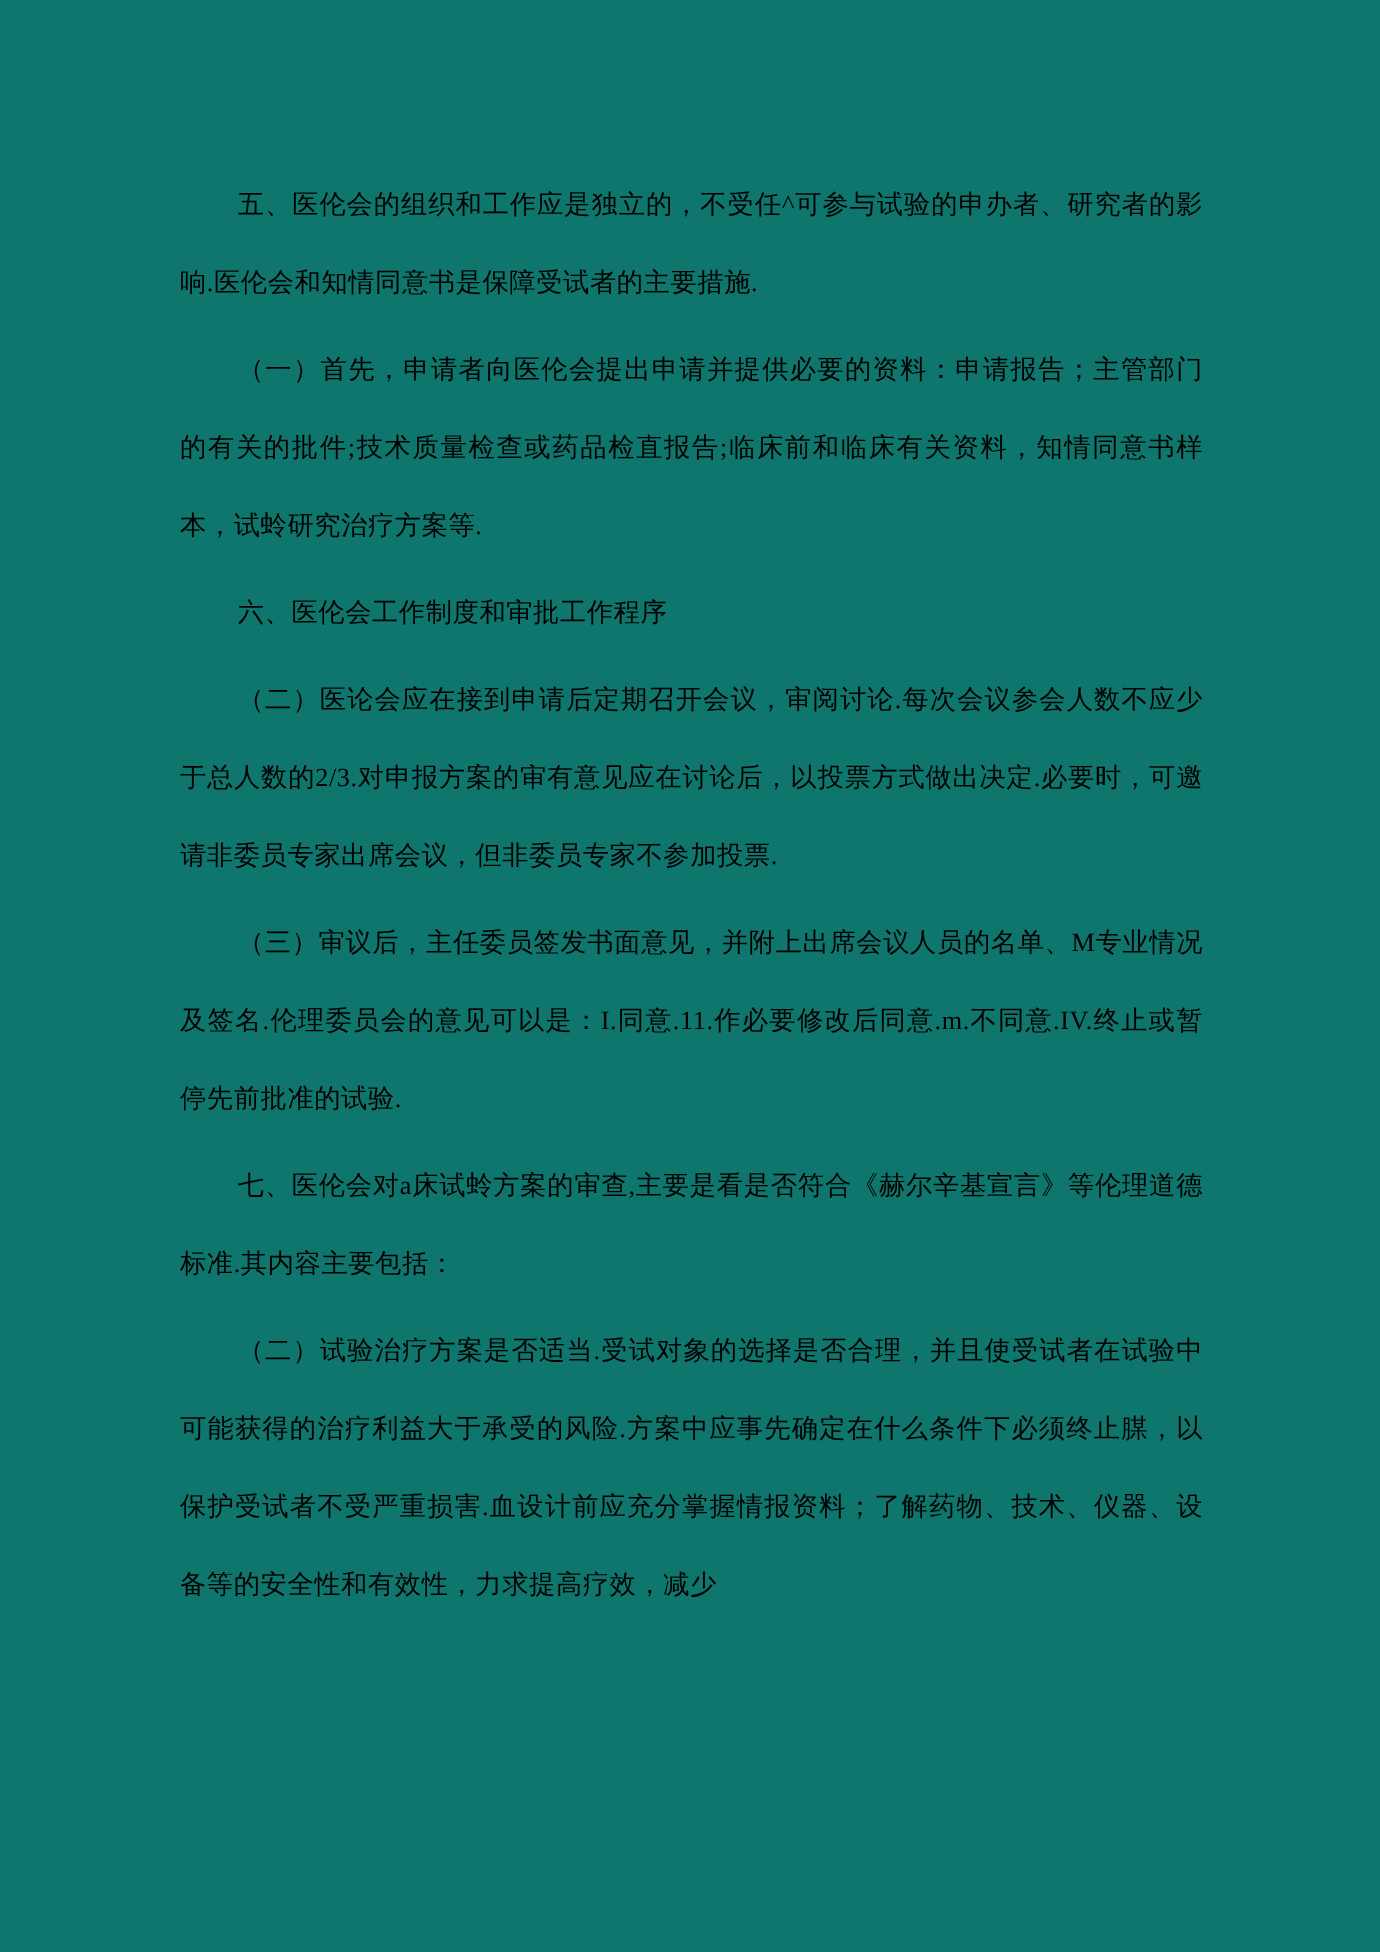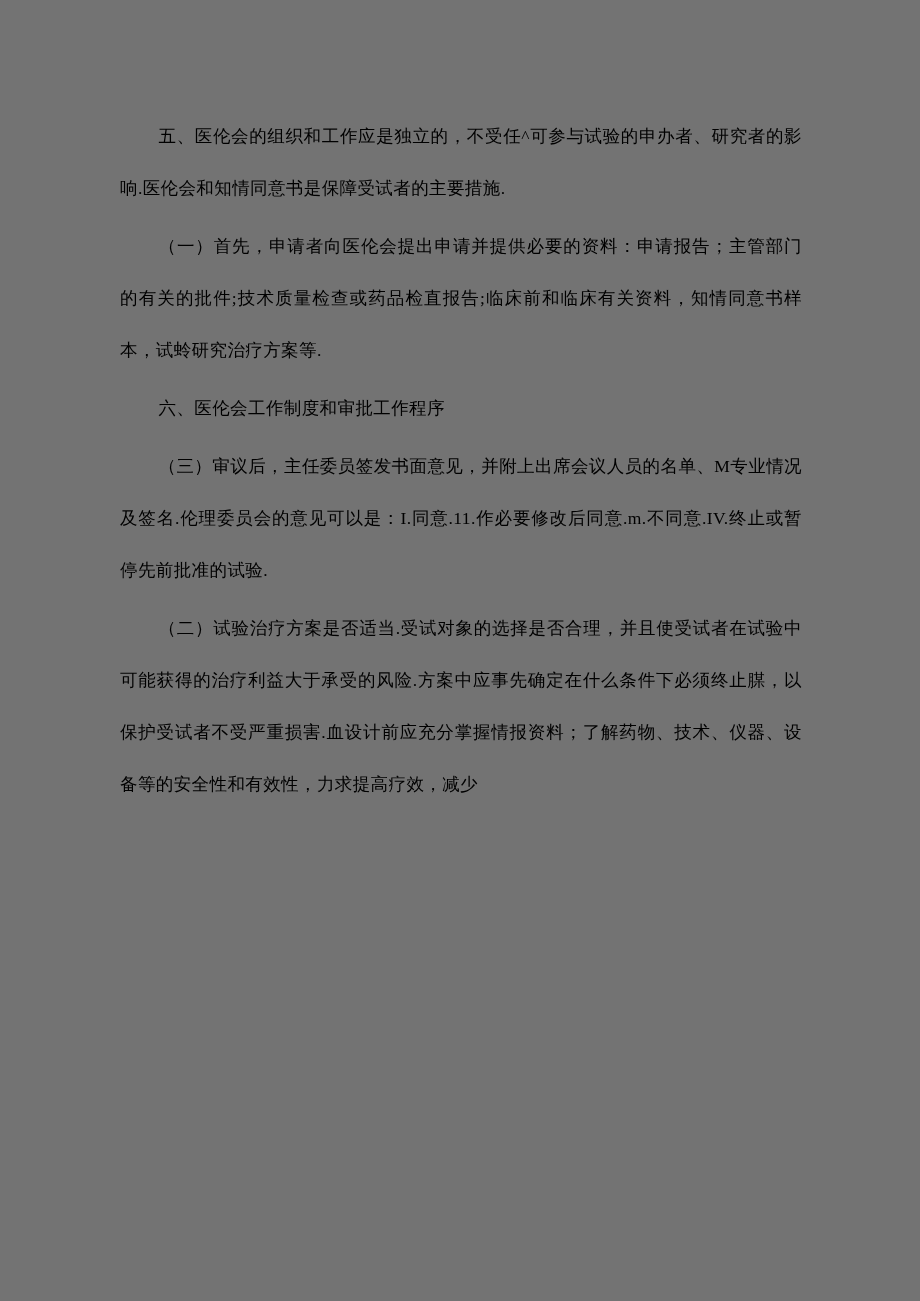--- a/index.html
+++ b/index.html
@@ -6,21 +6,21 @@
     margin: 0;
     padding: 0;
     background: #ffffff;
   }
   .page {
     position: relative;
     width: 920px;
     height: 1301px;
     margin: 0 auto;
     box-sizing: border-box;
-    background: #737373;
+    background: #0f766e;
     padding: 110px 118px 0 120px;
     font-family: "Liberation Serif", "DejaVu Serif", serif;
     color: #000000;
     overflow: hidden;
   }
   .para {
     margin: 0 0 6px 0;
     font-size: 17.5px;
     line-height: 52px;
     text-align: justify;
@@ -29,15 +29,17 @@
     word-break: break-all;
   }
 </style>
 </head>
 <body>
 
 <div class="page">
   <p class="para">五、医伦会的组织和工作应是独立的，不受任^可参与试验的申办者、研究者的影响.医伦会和知情同意书是保障受试者的主要措施.</p>
   <p class="para">（一）首先，申请者向医伦会提出申请并提供必要的资料：申请报告；主管部门的有关的批件;技术质量检查或药品检直报告;临床前和临床有关资料，知情同意书样本，试蛉研究治疗方案等.</p>
   <p class="para">六、医伦会工作制度和审批工作程序</p>
+  <p class="para">（二）医论会应在接到申请后定期召开会议，审阅讨论.每次会议参会人数不应少于总人数的2/3.对申报方案的审有意见应在讨论后，以投票方式做出决定.必要时，可邀请非委员专家出席会议，但非委员专家不参加投票.</p>
   <p class="para">（三）审议后，主任委员签发书面意见，并附上出席会议人员的名单、M专业情况及签名.伦理委员会的意见可以是：I.同意.11.作必要修改后同意.m.不同意.IV.终止或暂停先前批准的试验.</p>
+  <p class="para">七、医伦会对a床试蛉方案的审查,主要是看是否符合《赫尔辛基宣言》等伦理道德标准.其内容主要包括：</p>
   <p class="para">（二）试验治疗方案是否适当.受试对象的选择是否合理，并且使受试者在试验中可能获得的治疗利益大于承受的风险.方案中应事先确定在什么条件下必须终止腜，以保护受试者不受严重损害.血设计前应充分掌握情报资料；了解药物、技术、仪器、设备等的安全性和有效性，力求提高疗效，减少</p>
 </div>
 
 </body></html>

